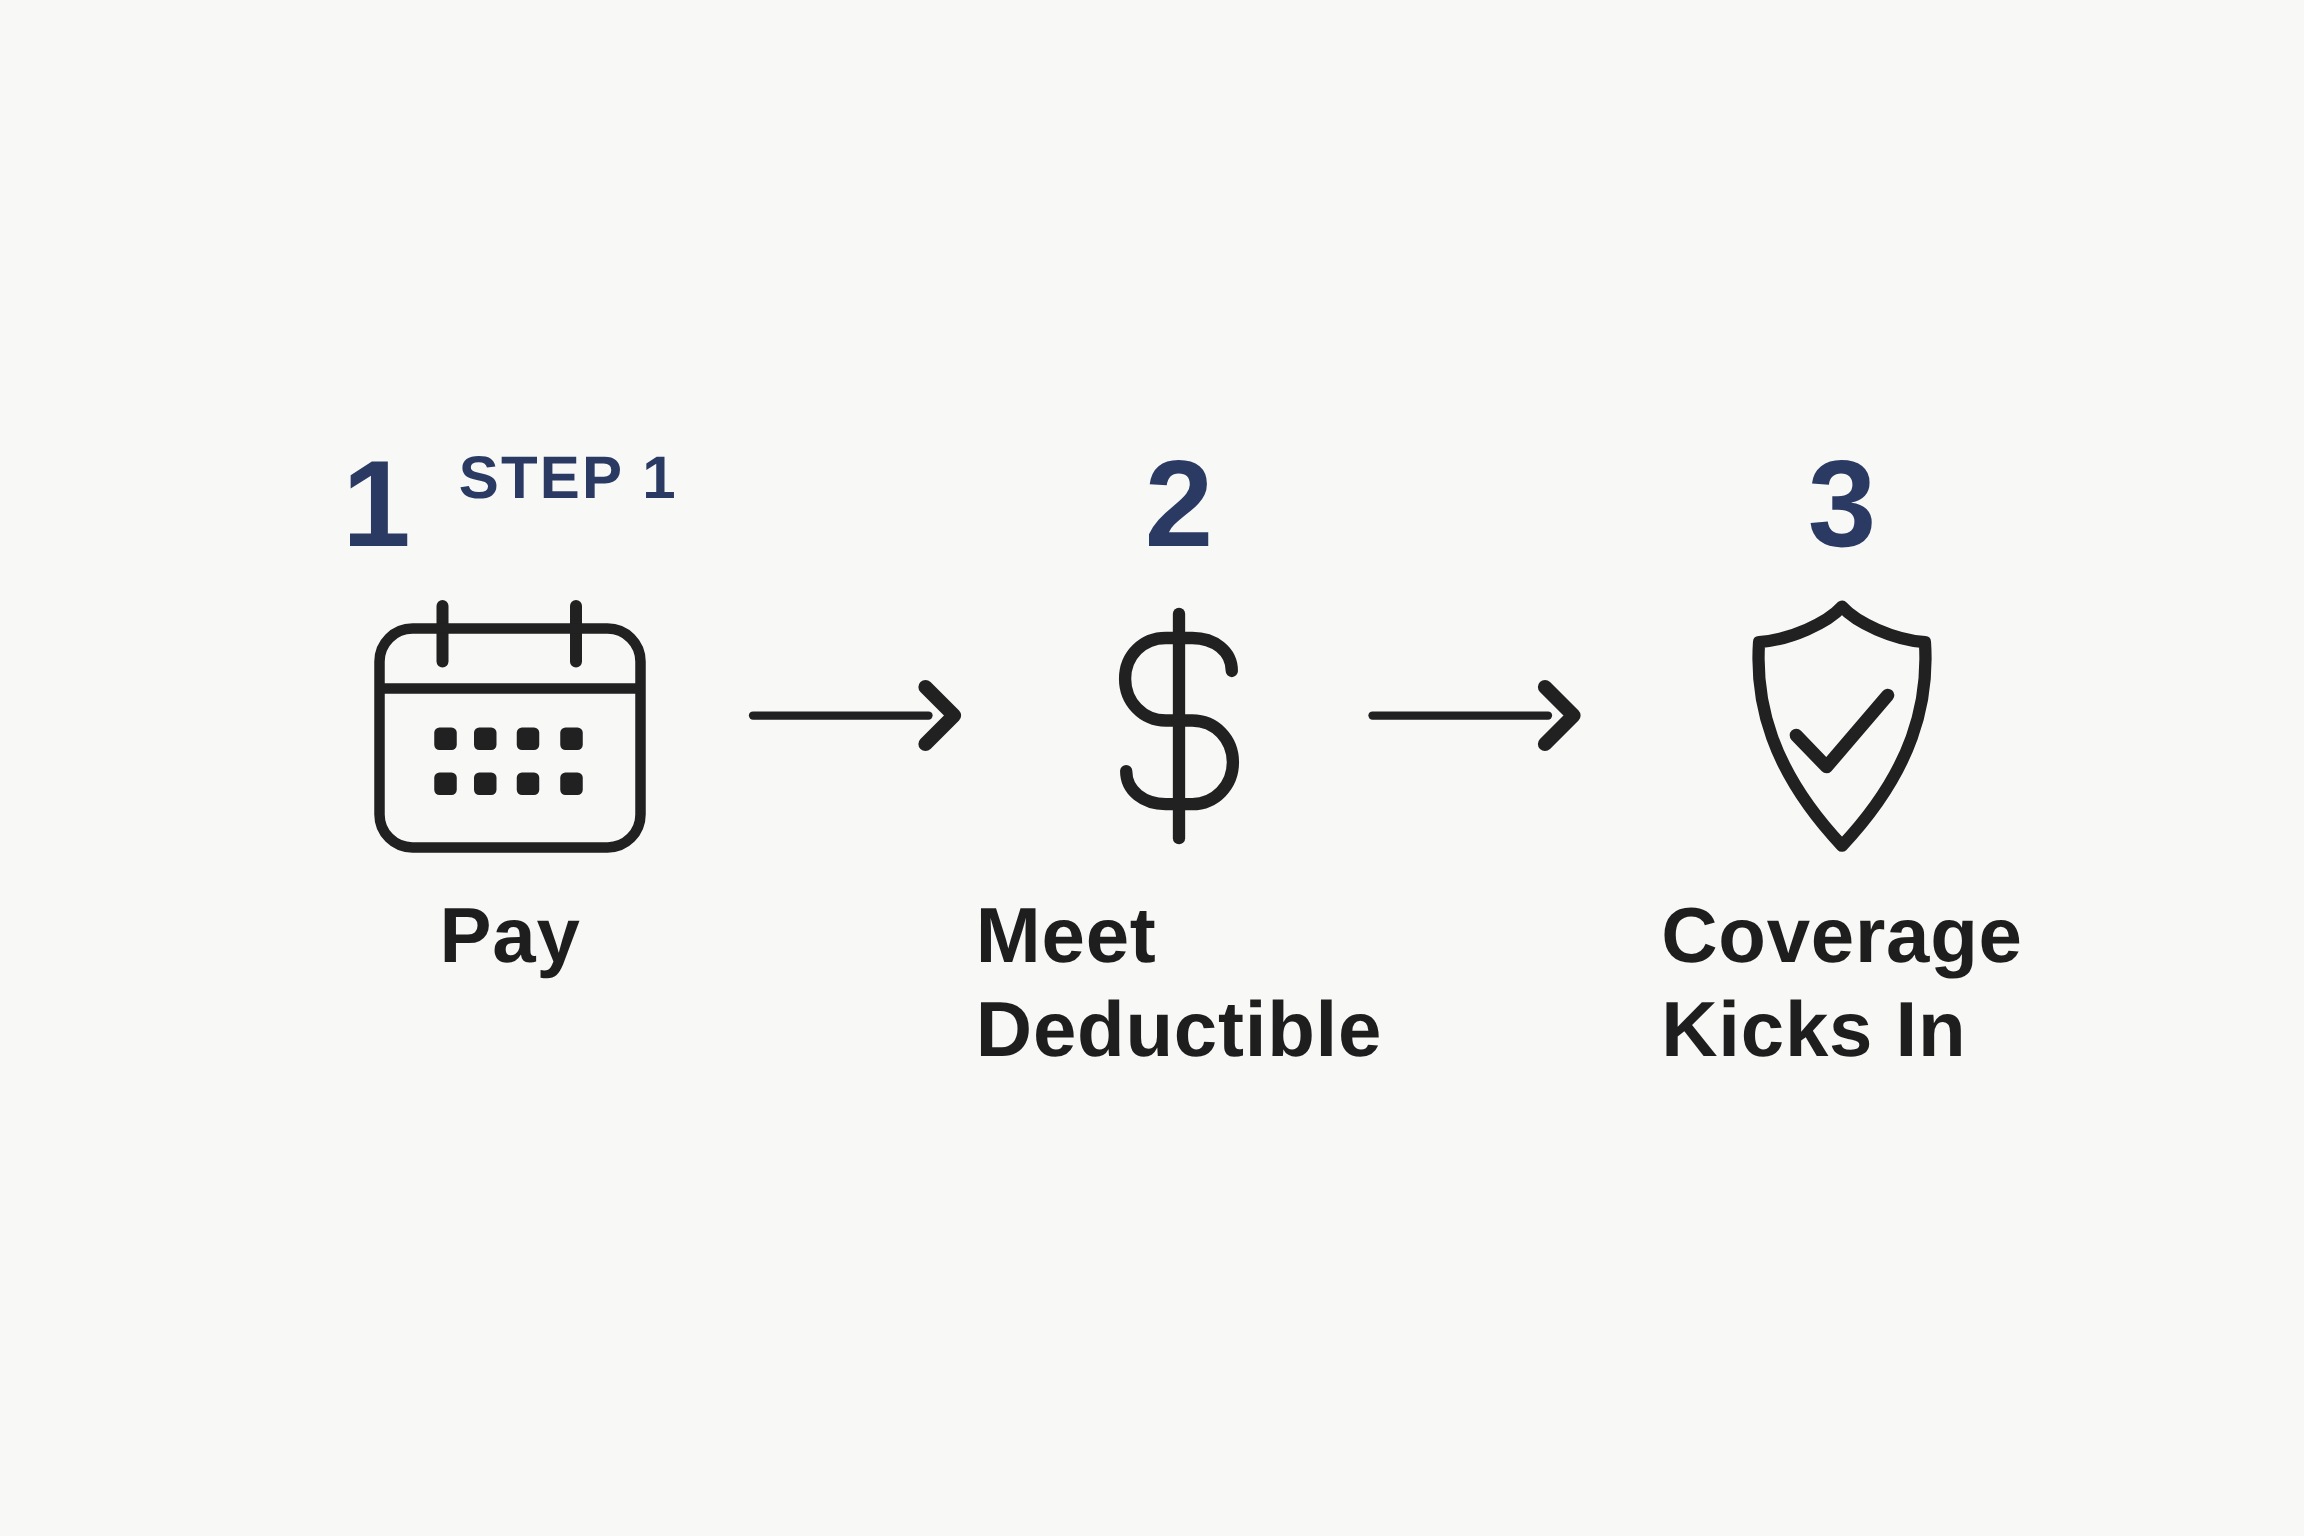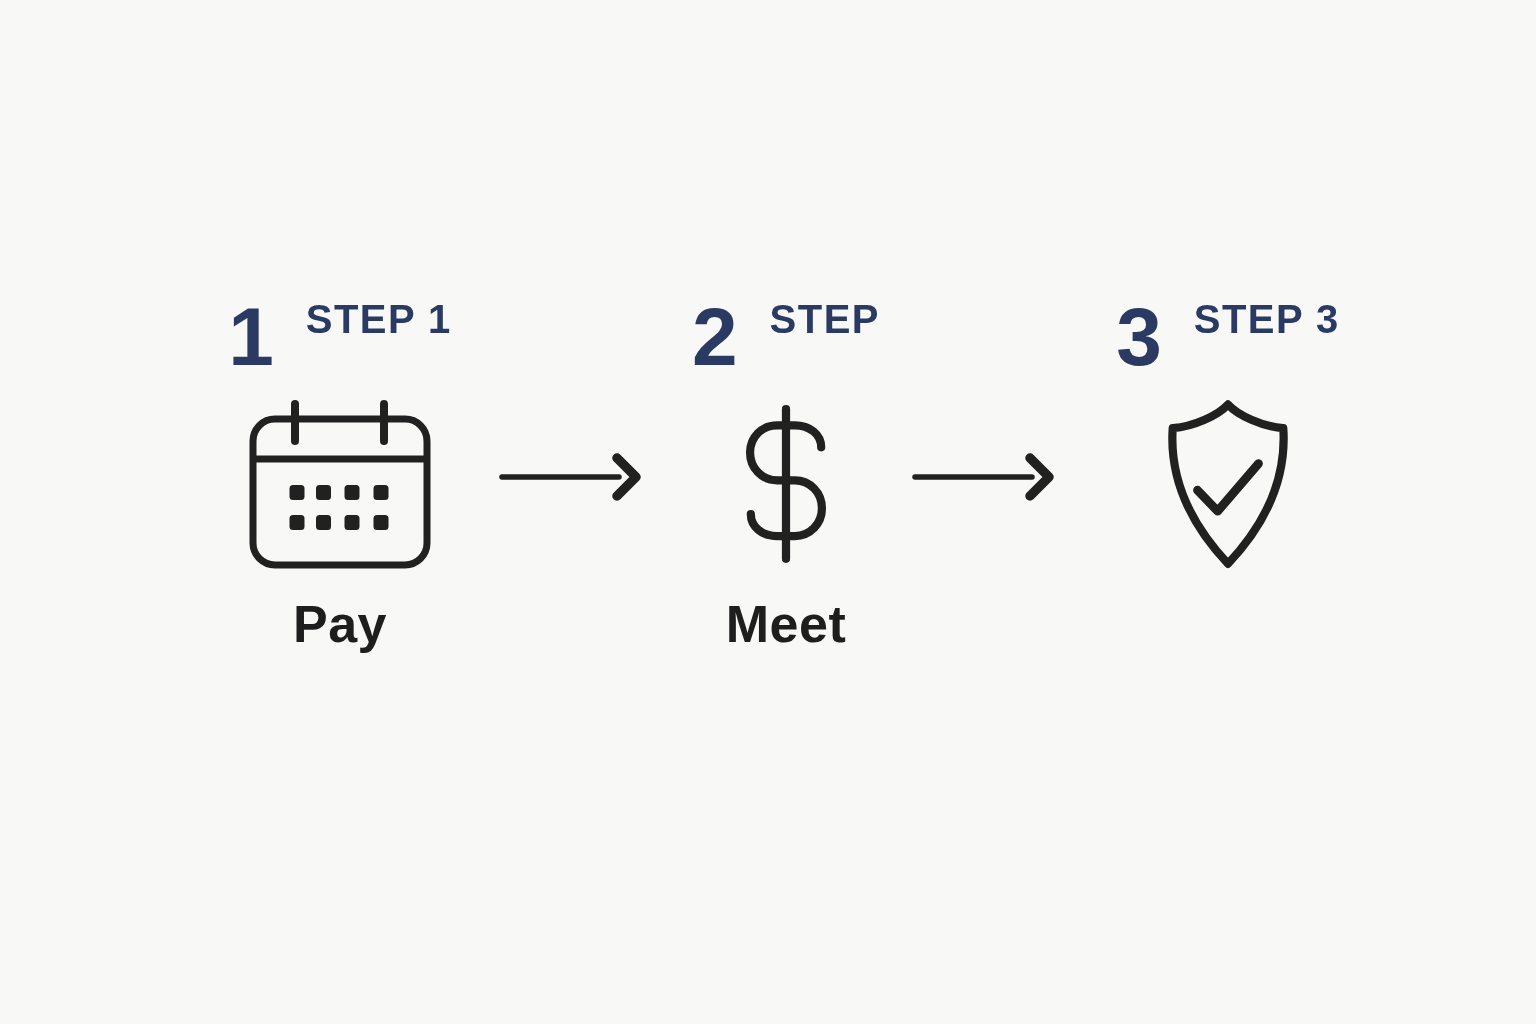--- a/index.html
+++ b/index.html
@@ -84,44 +84,47 @@
 <div class="arrow arrow-1">
   <svg width="150" height="64" viewBox="0 0 150 64" fill="none" stroke="currentColor">
     <line x1="5" y1="32" x2="122" y2="32" stroke-width="5.5" stroke-linecap="round"></line>
     <polyline points="120,13 139,32 120,51" stroke-width="9.5" stroke-linecap="round" stroke-linejoin="round"></polyline>
   </svg>
 </div>
 
 <div class="step step-2">
   <div class="step-header">
     <span class="step-number">2</span>
-    <span class="step-label">STEP</span>
   </div>
   <div class="icon-box">
     <svg width="176" height="176" viewBox="0 0 24 24" fill="none" stroke="currentColor">
       <line x1="12" y1="1.8" x2="12" y2="22.2" stroke-width="1.12" stroke-linecap="round"></line>
       <path d="M16.8 7 C16.8 5.2 15.2 4 13.2 4 H10.8 C8.7 4 7.1 5.6 7.1 7.7 C7.1 9.8 8.7 11.5 10.8 11.5 H13.2 C15.3 11.5 16.9 13.2 16.9 15.3 C16.9 17.4 15.3 19.1 13.2 19.1 H10.8 C8.8 19.1 7.2 17.9 7.2 16.1" stroke-width="1.12" stroke-linecap="round"></path>
     </svg>
   </div>
   <div class="step-title">
     <div>Meet</div>
+    <div>Deductible</div>
   </div>
 </div>
 
 <div class="arrow arrow-2">
   <svg width="150" height="64" viewBox="0 0 150 64" fill="none" stroke="currentColor">
     <line x1="5" y1="32" x2="122" y2="32" stroke-width="5.5" stroke-linecap="round"></line>
     <polyline points="120,13 139,32 120,51" stroke-width="9.5" stroke-linecap="round" stroke-linejoin="round"></polyline>
   </svg>
 </div>
 
 <div class="step step-3">
   <div class="step-header">
     <span class="step-number">3</span>
-    <span class="step-label">STEP 3</span>
   </div>
   <div class="icon-box">
     <svg width="168" height="183" viewBox="0 0 44 48" fill="none" stroke="currentColor">
       <path d="M22 3 C19.5 5.8 13 8.8 7.5 9.2 C6.8 19.5 9.5 31.5 22 44.8 C34.5 31.5 37.2 19.5 36.5 9.2 C31 8.8 24.5 5.8 22 3 Z" stroke-width="2.15" stroke-linejoin="round"></path>
       <polyline points="14,25.5 19.3,31 30,18.5" stroke-width="2.3" stroke-linecap="round" stroke-linejoin="round"></polyline>
     </svg>
   </div>
+  <div class="step-title">
+    <div>Coverage</div>
+    <div>Kicks In</div>
+  </div>
 </div>
 
 </body></html>

